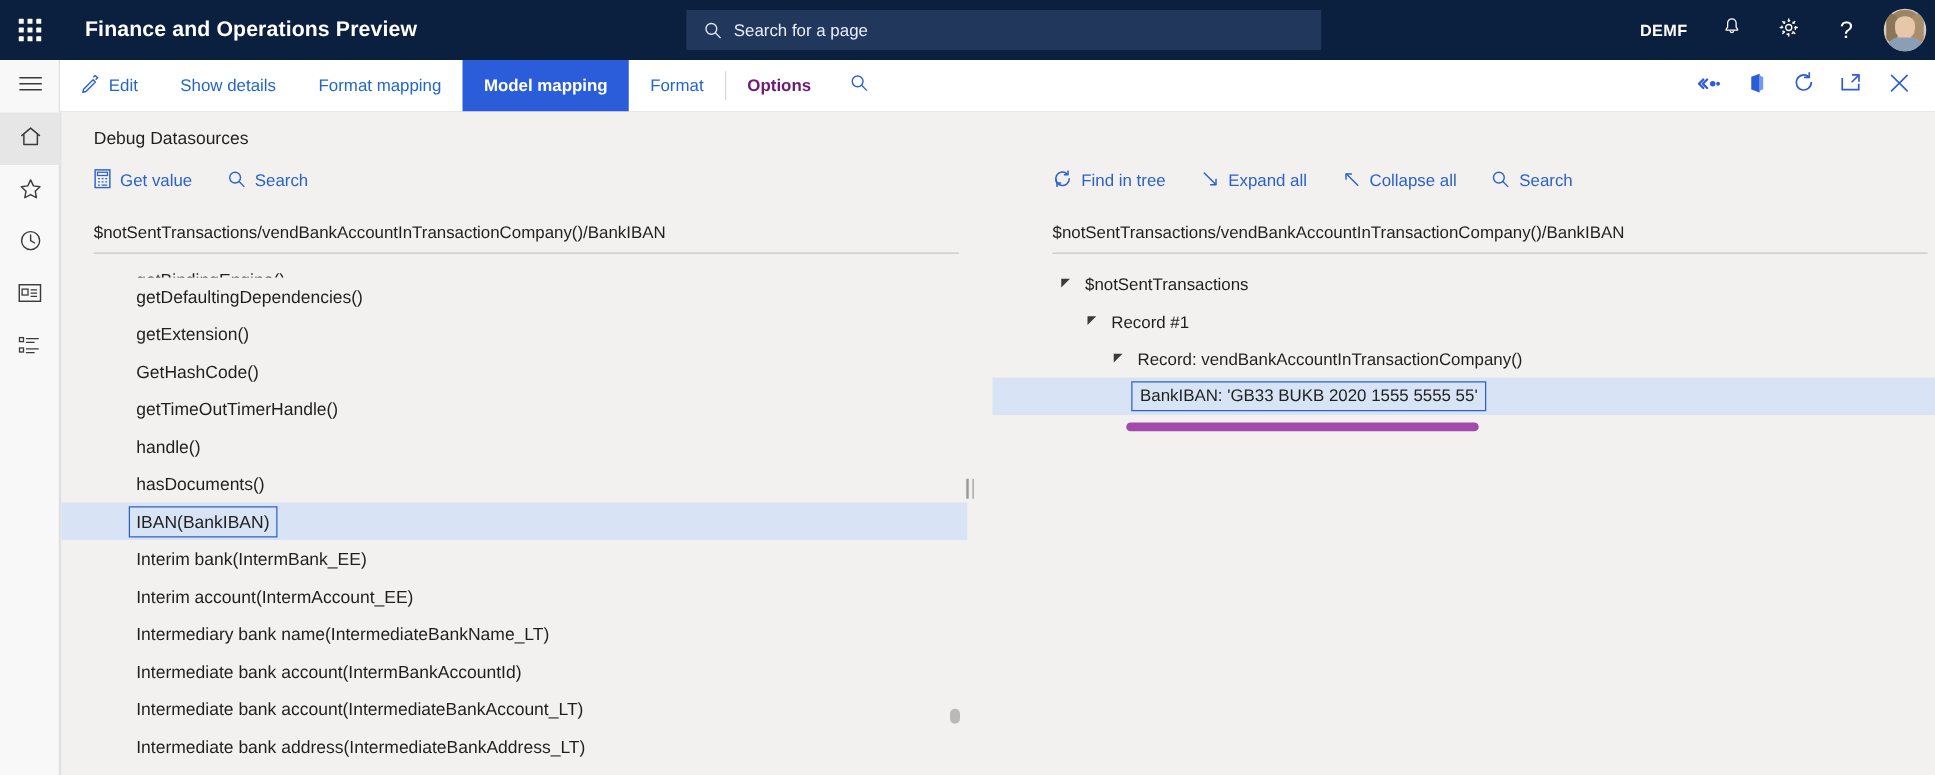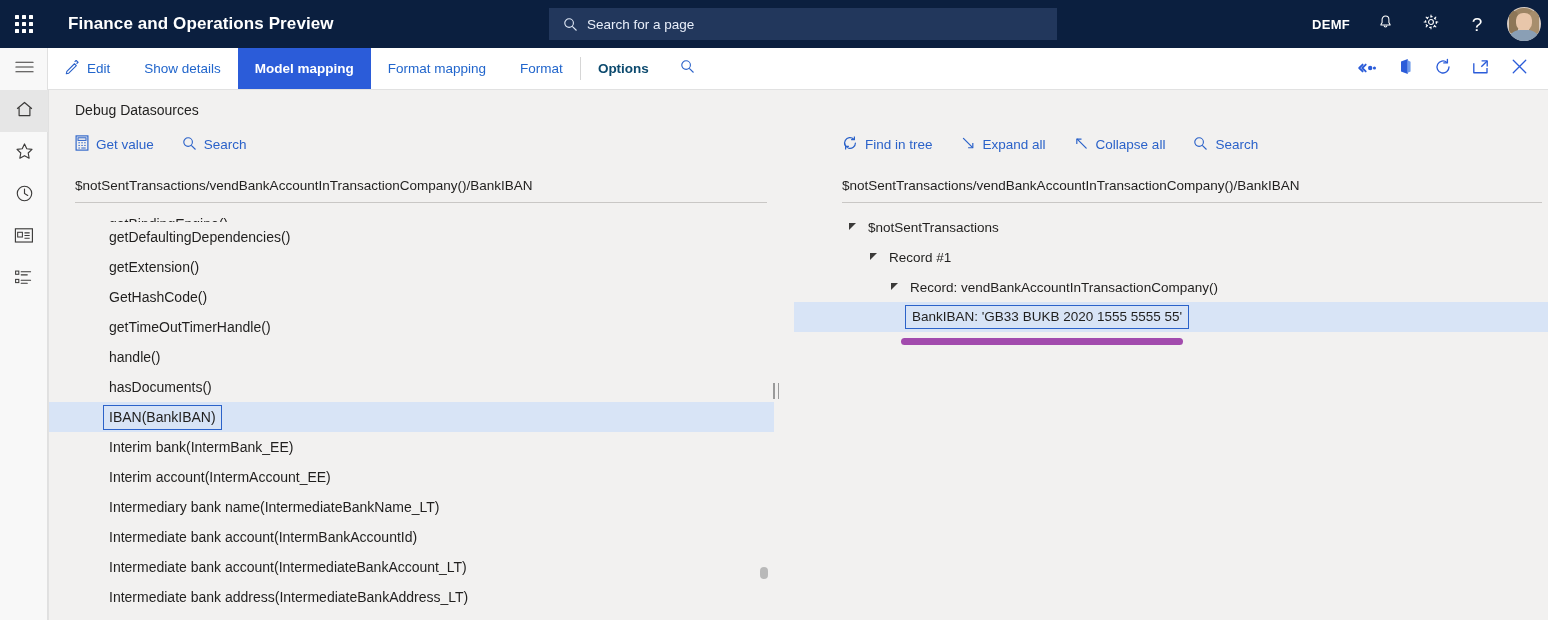--- a/index.html
+++ b/index.html
@@ -111,21 +111,21 @@
   }
   .tab {
     display: flex; align-items: center; gap: 7px;
     padding: 0 17px;
     font-size: 13.5px;
     color: #2266cc;
     cursor: pointer;
     white-space: nowrap;
   }
   .tab.active { background: #2b5cd9; color: #ffffff; font-weight: bold; }
-  .tab.plain { color: #0c4a6e; font-weight: bold; }
+  .tab.plain { color: #701a75; font-weight: bold; }
   .tab-sep {
     width: 1px; margin: 9px 0; background: #d6d6d6;
   }
   .cmd-search {
     display: flex; align-items: center; padding: 0 14px; cursor: pointer;
   }
   .cmdright {
     margin-left: auto; display: flex; align-items: center; padding-right: 10px;
   }
   .cmdright .ci {
@@ -345,25 +345,25 @@
       <svg width="15" height="15" viewBox="0 0 16 16">
           <path d="M2 12.1l8.1-8.1 2 2-8.1 8.1-2.6.6z" fill="none" stroke="#2b62c9" stroke-width="1.2" stroke-linejoin="round"></path>
           <path d="M10.3 2l1.6-1.6 2 2L12.3 4" fill="none" stroke="#2b62c9" stroke-width="1.2"></path>
         </svg>
     </span>
     <span>Edit</span>
   </div>
   <div class="tab">
       <span>Show details</span>
     </div>
+  <div class="tab">
+      <span>Format mapping</span>
+    </div>
   <div class="tab active">
       <span>Model mapping</span>
-    </div>
-  <div class="tab">
-      <span>Format mapping</span>
     </div>
   <div class="tab">
       <span>Format</span>
     </div>
   <div class="tab-sep"></div>
   <div class="tab plain">
       <span>Options</span>
     </div>
   <div class="cmd-search">
     <span>

